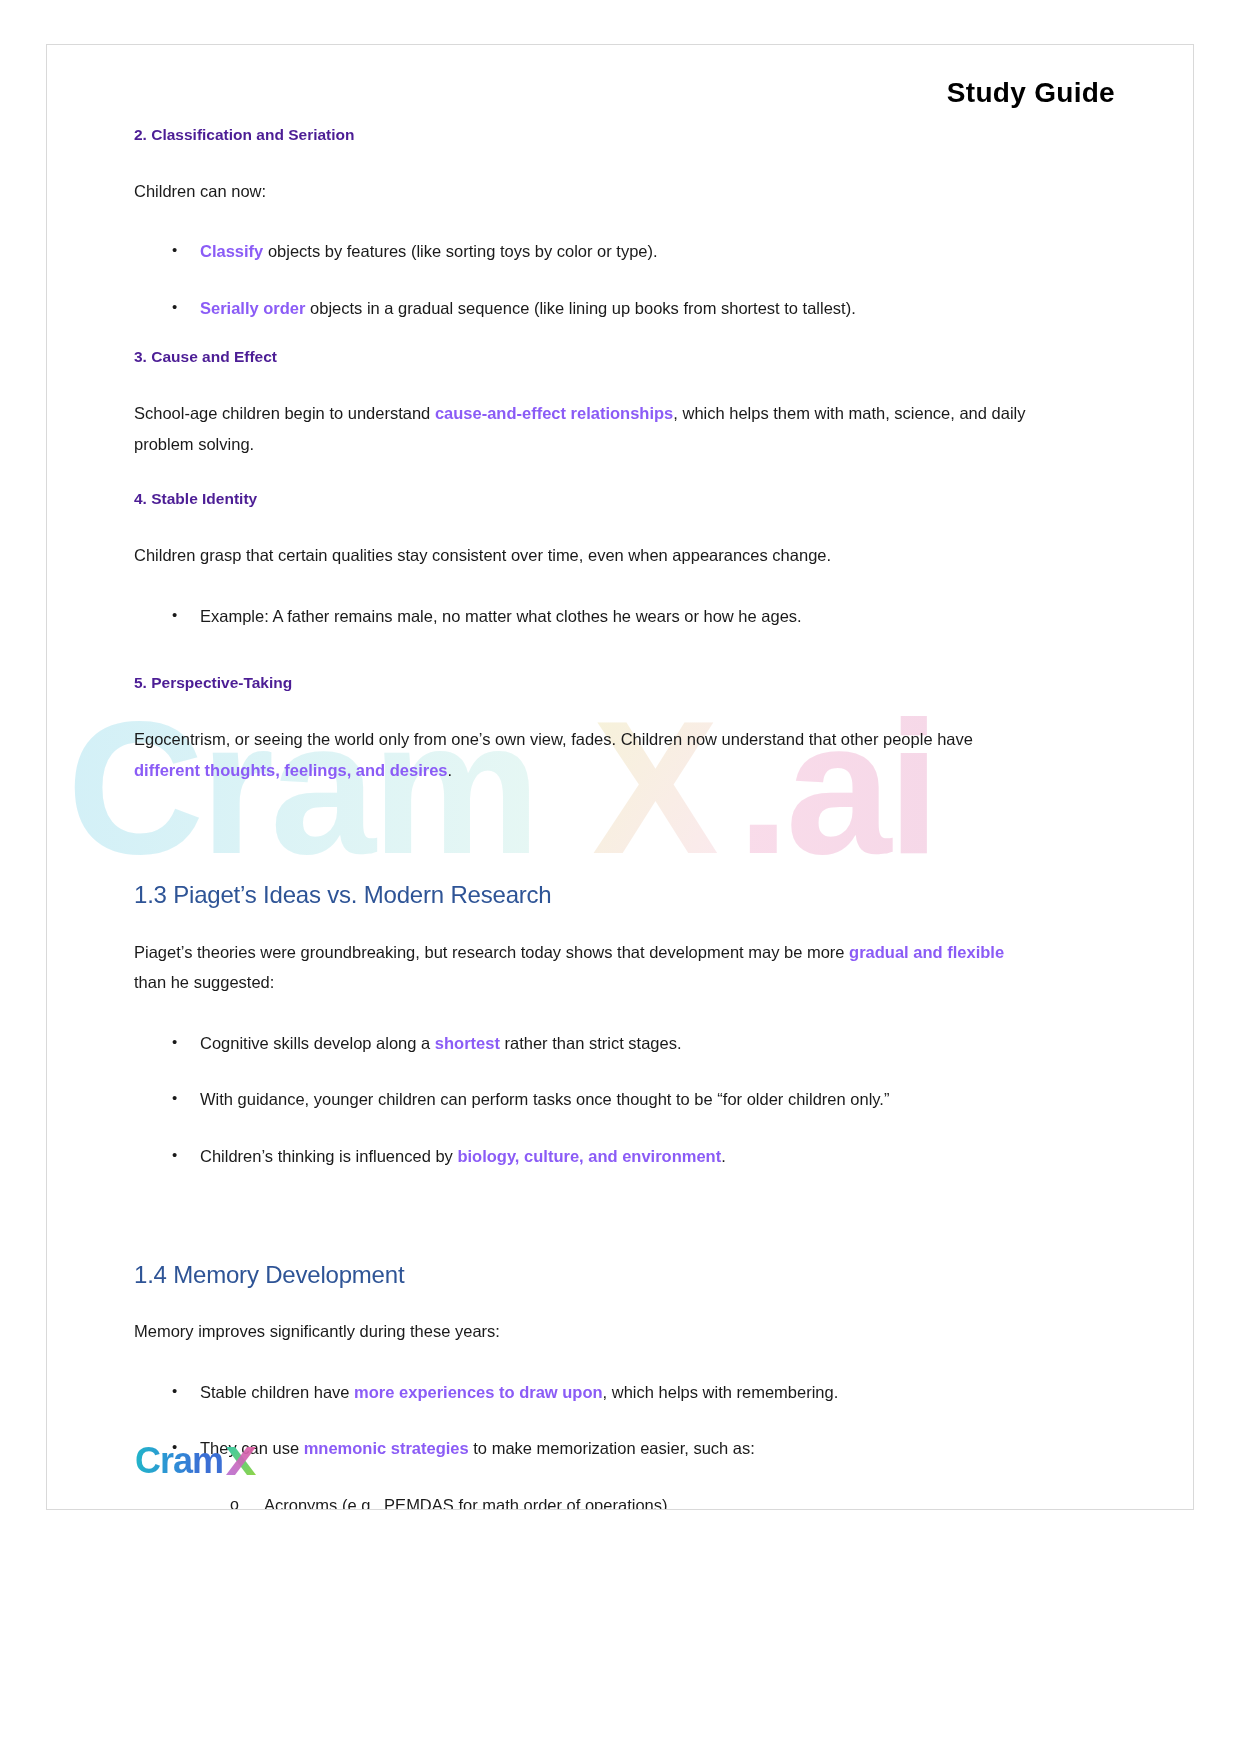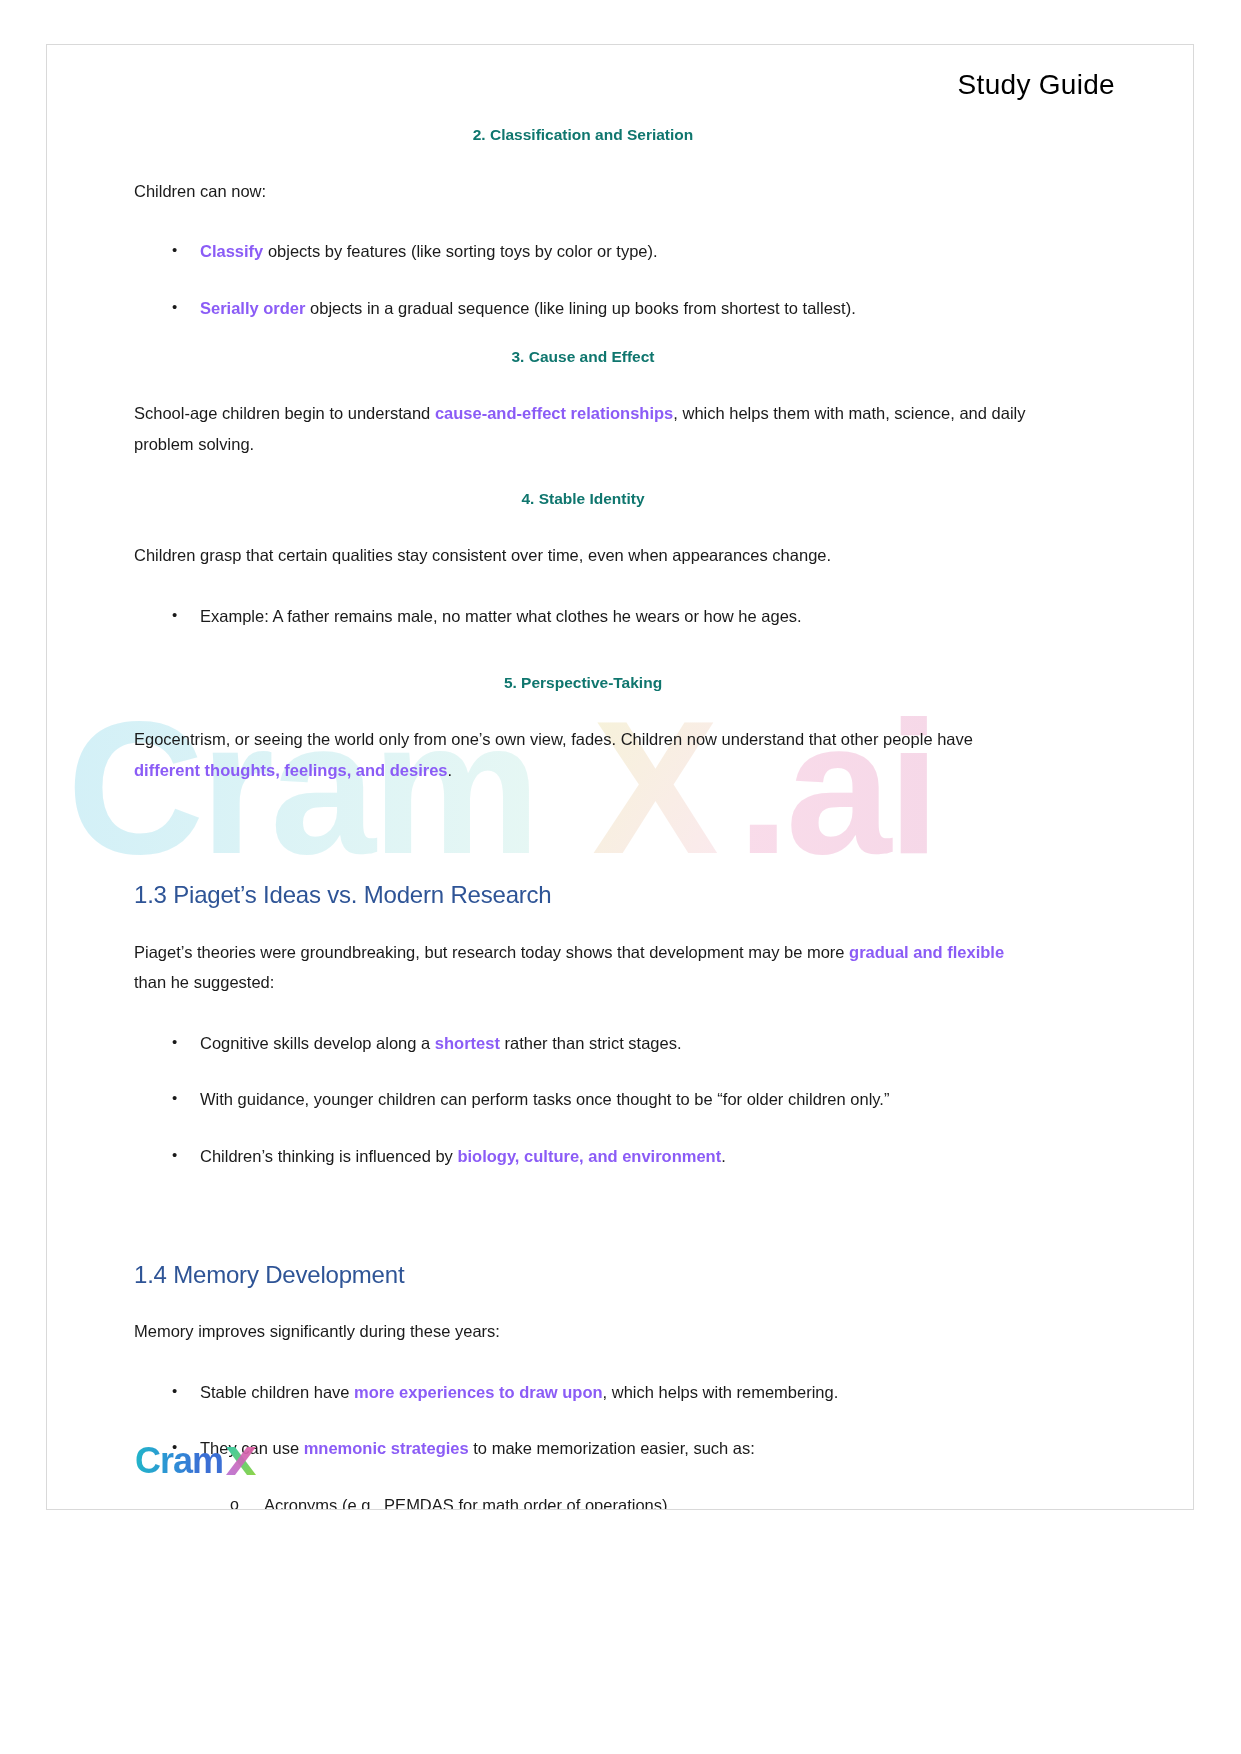--- a/index.html
+++ b/index.html
@@ -39,46 +39,45 @@
     width: 100%;
     height: 200px;
     pointer-events: none;
     z-index: 0;
   }
   .watermark svg { display:block; }
 
   
   .doc-header {
     position: absolute;
-    top: 24px;
+    top: 32px;
     right: 78px;
     font-size: 28px;
-    font-weight: normal;
+    font-weight: bold;
     color: #000000;
     letter-spacing: 0.3px;
     z-index: 2;
     text-align: center;
   }
 
   
   .content {
     position: absolute;
     left: 87px;
     top: 80px;
     width: 898px;
     z-index: 2;
   }
 
   h3.sub-head {
     font-size: 15.5px;
     font-weight: bold;
-    color: #0f766e;
+    color: #4c1d95;
     margin: 0 0 30px 0;
     line-height: 1.35;
-    text-align: center;
   }
   p.body-text {
     font-size: 16.5px;
     color: #1a1a1a;
     margin: 12px 0 30px 0;
     line-height: 1.85;
     font-weight: 400;
   }
 
   ul.bullets {

